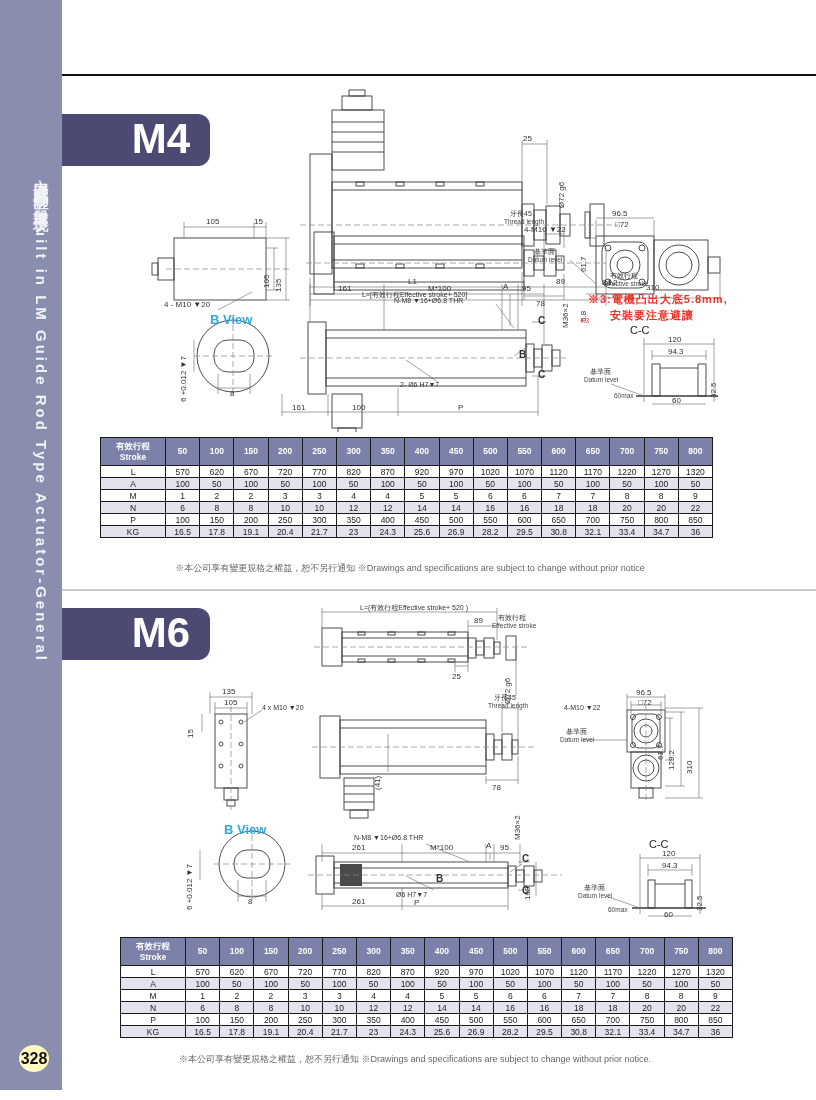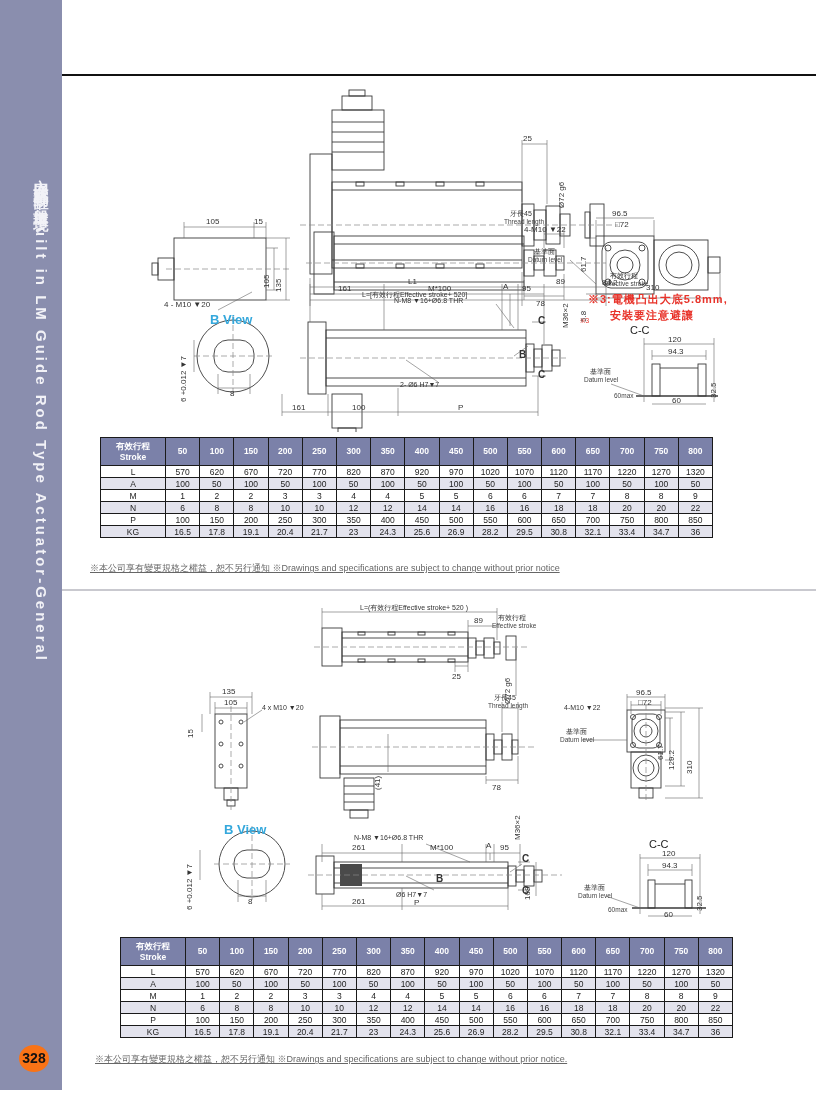--- a/index.html
+++ b/index.html
@@ -4,21 +4,21 @@
 <style>
   html,body{margin:0;padding:0;background:#fff;}
   .page{position:relative;width:816px;height:1100px;background:#fff;overflow:hidden;
         font-family:"Liberation Sans",sans-serif;color:#222;}
   
   .sidebar{position:absolute;left:0;top:0;width:62px;height:1090px;background:#8a8eae;}
   .sidebar-title{position:absolute;left:20px;top:168px;width:30px;height:880px;
         writing-mode:vertical-rl;text-orientation:mixed;color:#f2f2f7;
         font-size:15px;letter-spacing:3px;font-weight:bold;}
   .page-num{position:absolute;left:19px;top:1045px;width:30px;height:27px;border-radius:50%;
-        background:#f97316;color:#111;font-size:14px;font-weight:bold;line-height:27px;text-align:center;}
+        background:#fef9c3;color:#111;font-size:16px;font-weight:bold;line-height:27px;text-align:center;}
   
   .top-rule{position:absolute;left:62px;top:74px;width:754px;height:2px;background:#111;}
   .mid-rule{position:absolute;left:62px;top:589px;width:754px;height:2px;background:#c9c9cf;}
   
   .model-box{position:absolute;left:62px;width:148px;height:52px;background:#4c4a73;
         border-radius:0 12px 12px 0;color:#fff;font-weight:bold;font-size:42px;
         text-align:right;padding-right:20px;box-sizing:border-box;line-height:50px;}
   #m4-box{top:114px;} #m6-box{top:608px;}
   
   .draw{position:absolute;left:66px;width:724px;height:344px;}
@@ -34,36 +34,38 @@
   .cc-title{position:absolute;font-size:11px;color:#222;white-space:nowrap;}
   
   .spec{position:absolute;border-collapse:collapse;table-layout:fixed;width:613px;background:#fff;}
   .spec th,.spec td{border:1px solid #1a1a1a;text-align:center;padding:0;overflow:hidden;}
   .spec thead th{background:#7b81a9;color:#fff;font-weight:bold;height:27px;font-size:8.5px;line-height:1.2;}
   .spec thead th.stub{width:64px;}
   .spec td{height:11px;font-size:8.5px;color:#222;}
   .spec tbody tr:nth-child(even) td{background:#e3e3ed;}
   #m4-table{left:100px;top:437px;} #m6-table{left:120px;top:937px;}
   
-  .note{position:absolute;width:640px;text-align:left;font-size:9px;color:#666;white-space:nowrap;text-decoration:underline;}
+  .note{position:absolute;width:640px;text-align:center;font-size:9px;color:#666;white-space:nowrap;}
   #m4-note{left:90px;top:562px;} #m6-note{left:95px;top:1053px;}
 </style>
 </head>
 <body>
 
 <div class="page">
 
   <div class="sidebar">
     <div class="sidebar-title">內嵌式電動缸-一般環境 Built in LM Guide Rod Type Actuator-General</div>
   </div>
   <div class="page-num">328</div>
 
   <div class="top-rule"></div>
   <div class="mid-rule"></div>
 
+  <div class="model-box" id="m4-box">M4</div>
+  <div class="model-box" id="m6-box">M6</div>
 
   <div class="draw" id="m4-draw">
     <svg class="geo" width="724" height="344" viewBox="0 0 724 344">
       <g stroke="#3a3a3a" stroke-width="0.9" fill="none">
 
         <rect x="244" y="66" width="22" height="120"></rect>
         <rect x="266" y="22" width="52" height="60"></rect>
         <line x1="266" y1="34" x2="318" y2="34"></line>
           <line x1="266" y1="44" x2="318" y2="44"></line>
         <line x1="266" y1="54" x2="318" y2="54"></line>

